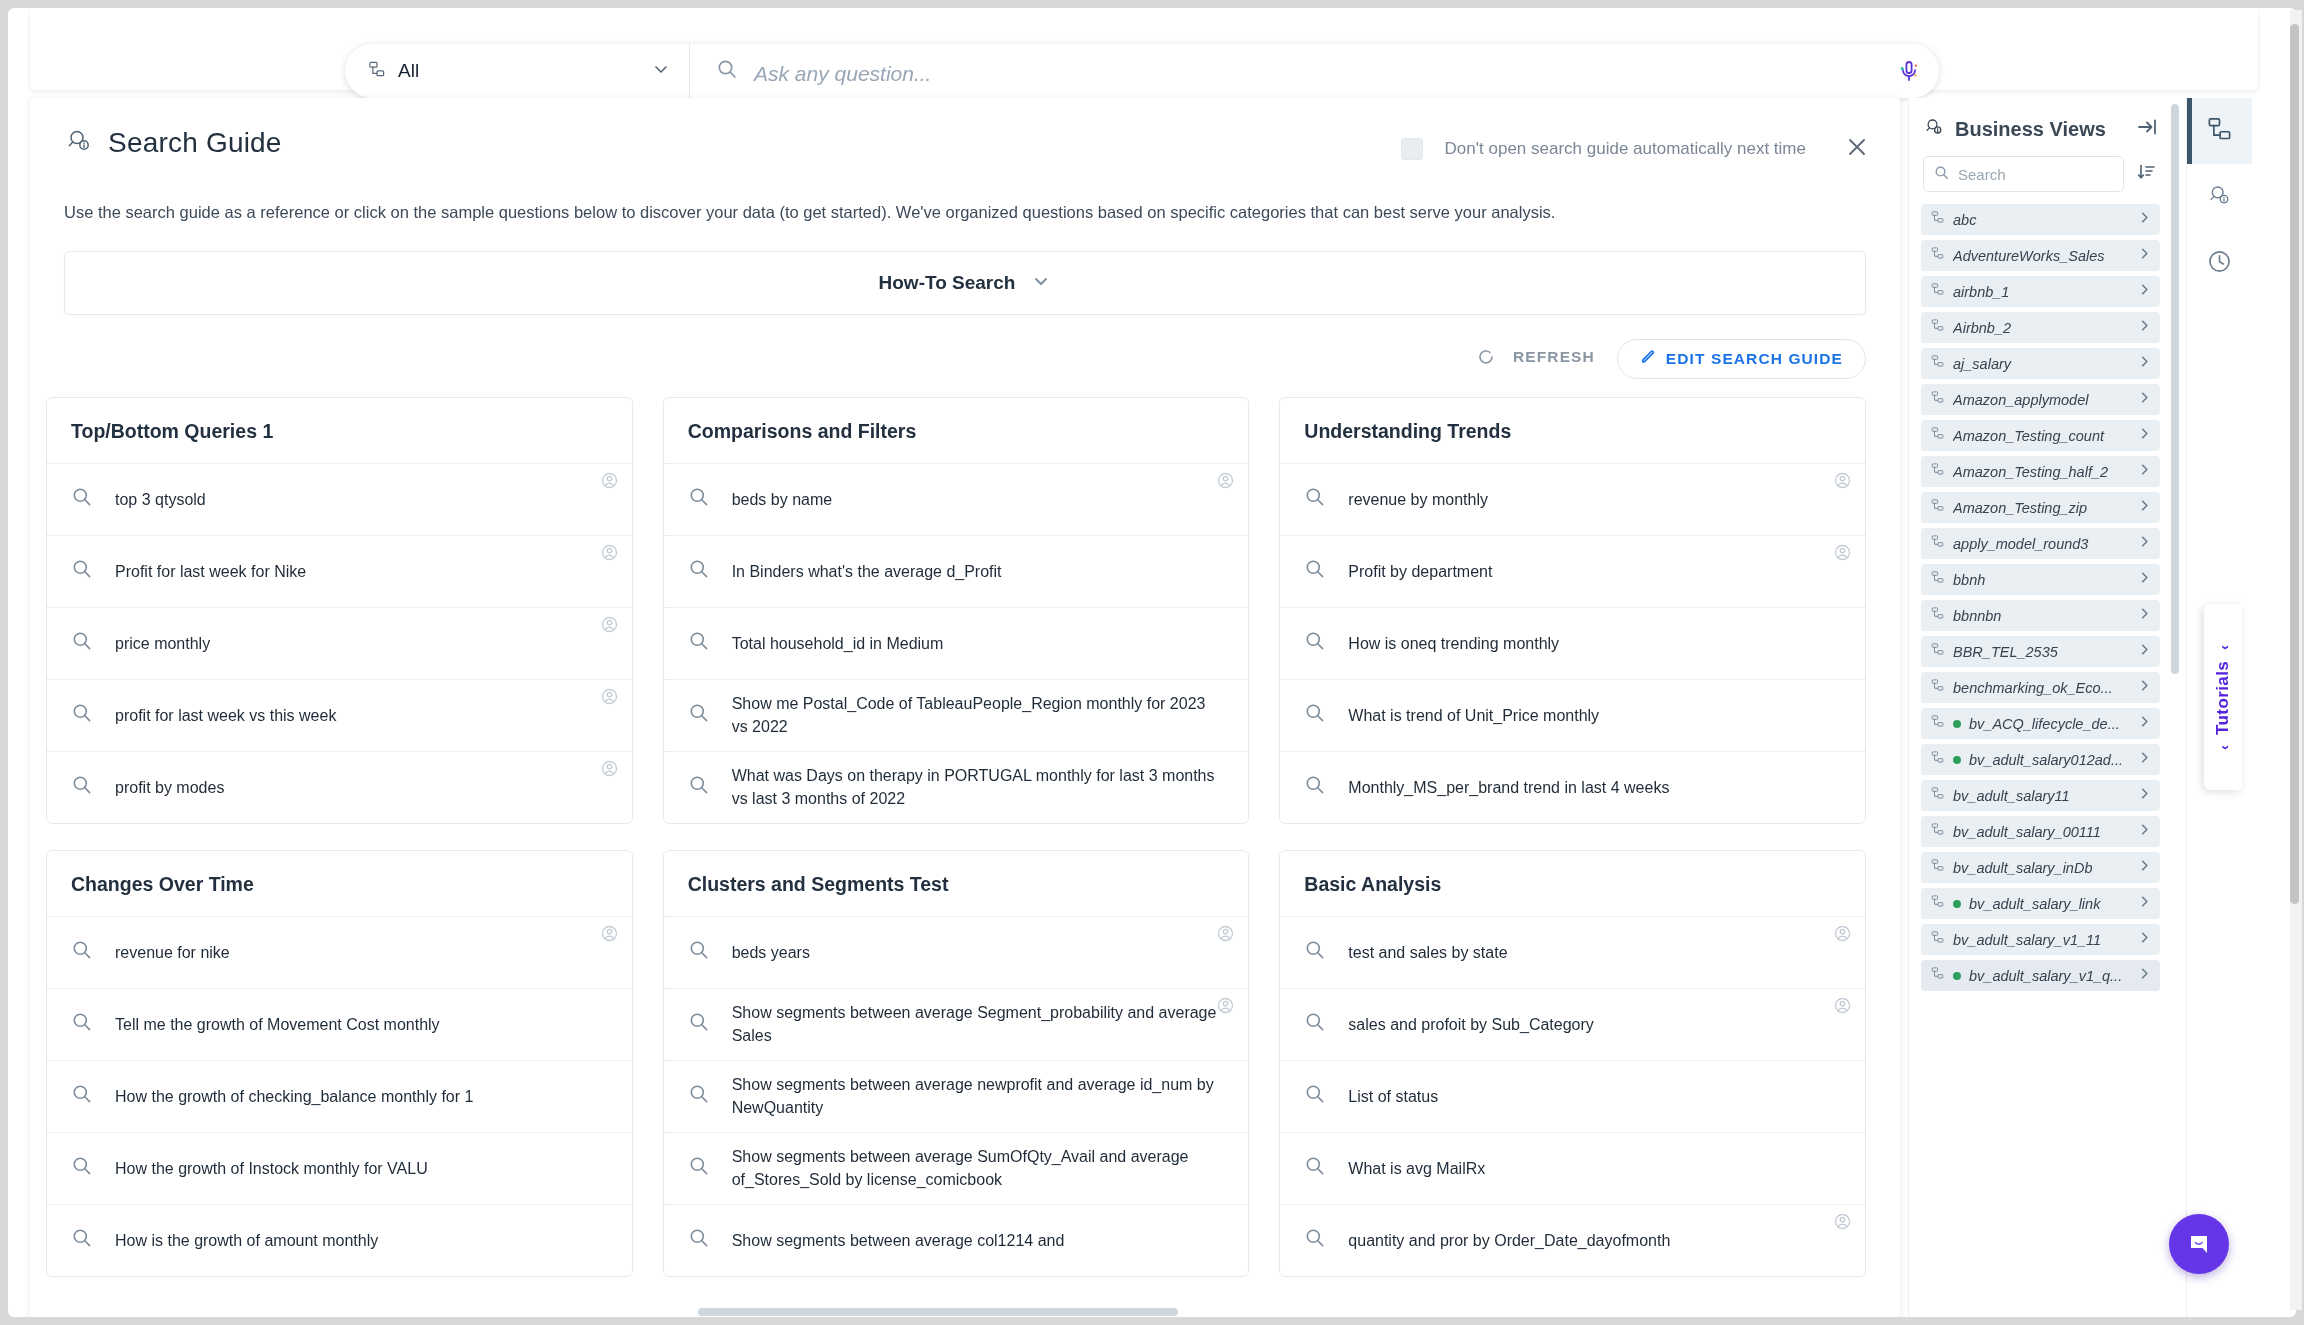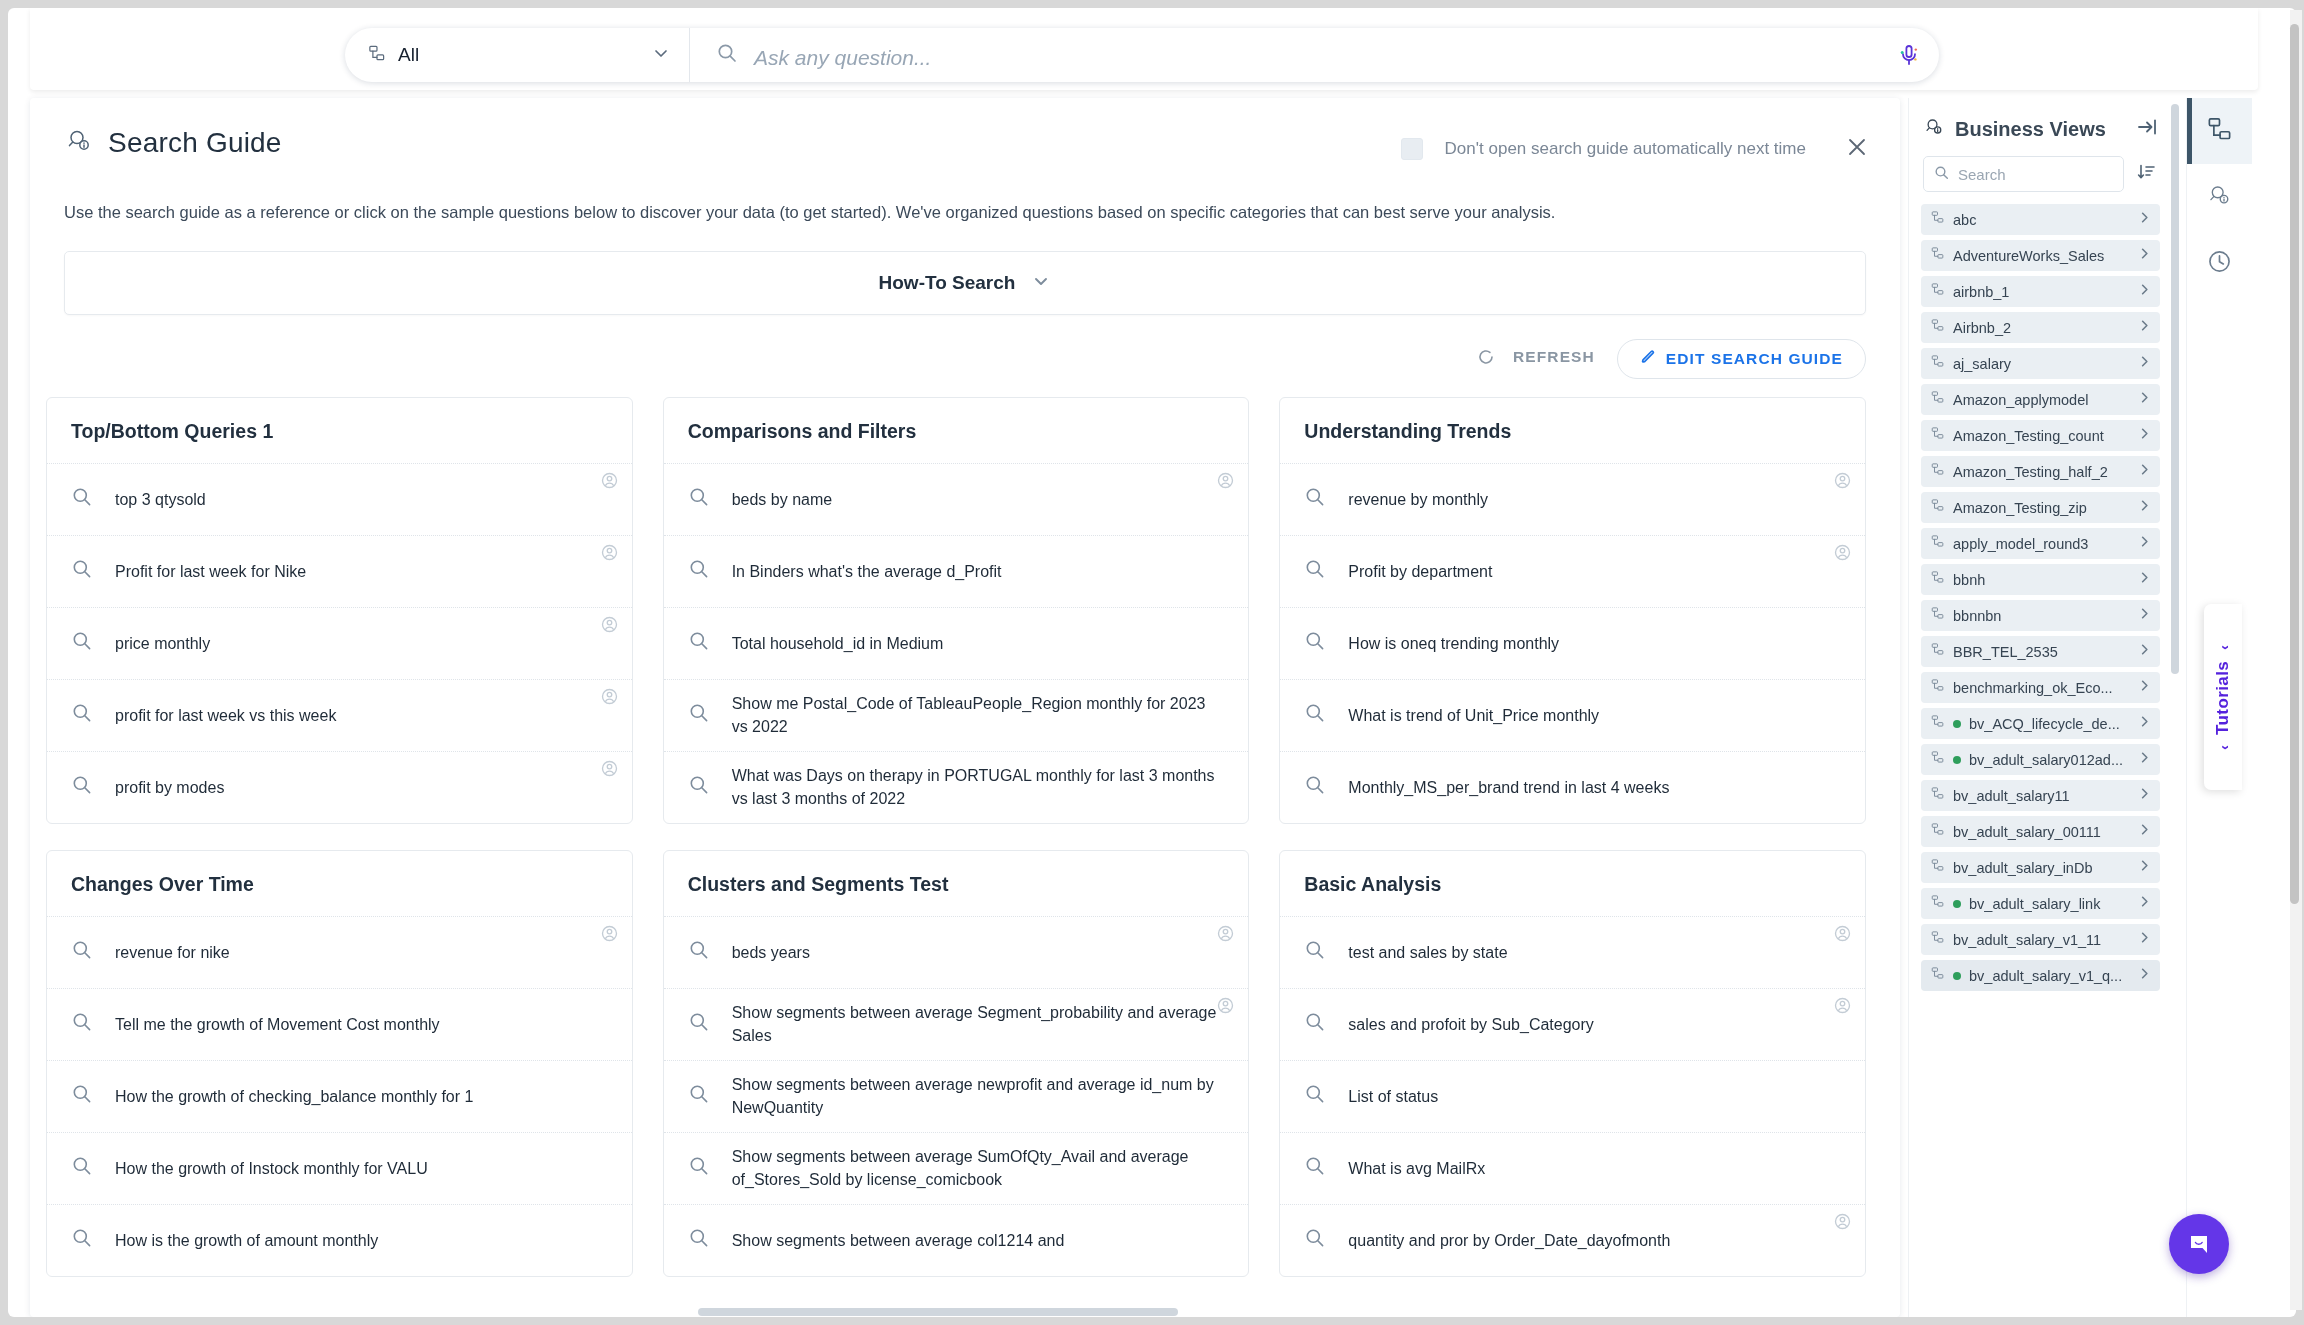--- a/index.html
+++ b/index.html
@@ -20,21 +20,21 @@
 
   
   .topbar {
     position: absolute; left: 22px; top: 0px;
     width: 2228px; height: 82px;
     background: #ffffff;
     box-shadow: 0 2px 5px rgba(0,0,0,0.08);
     border-radius: 0 0 4px 4px;
   }
   .searchwrap {
-    position: absolute; left: 315px; top: 20px;
+    position: absolute; left: 315px; top: 36px;
     width: 1594px; height: 54px;
     background: #ffffff;
     border-radius: 27px;
     box-shadow: 0 1px 6px rgba(20,40,70,0.16);
     display: flex; align-items: center;
   }
   .scope {
     width: 345px; height: 54px;
     display: flex; align-items: center;
     padding: 0 18px 0 22px;
@@ -149,21 +149,21 @@
   .bv-list { padding: 12px 12px 0 12px; display: flex; flex-direction: column; gap: 5px; }
   .bv-item {
     height: 31px; background: #eaeff3; border-radius: 4px;
     display: flex; align-items: center; gap: 8px; padding: 0 8px 0 9px;
     cursor: pointer;
   }
   .bv-item.hl { background: #e4eaef; }
   .bv-dot { width: 8px; height: 8px; border-radius: 50%; background: #2e9e5b; flex: 0 0 auto; }
   .bv-name {
     flex: 1; font-size: 14.5px; color: #364452;
-    white-space: nowrap; overflow: hidden; text-overflow: ellipsis;
+    white-space: nowrap; overflow: hidden; text-overflow: ellipsis; font-style: italic;
   }
   .bv-chev { color: #6b7b8a; flex: 0 0 auto; }
 
   
   .rail {
     position: absolute; left: 2178px; top: 90px;
     width: 66px; height: 1219px;
     background: #ffffff; border-left: 1px solid #eef1f4;
   }
   .rail-item {

